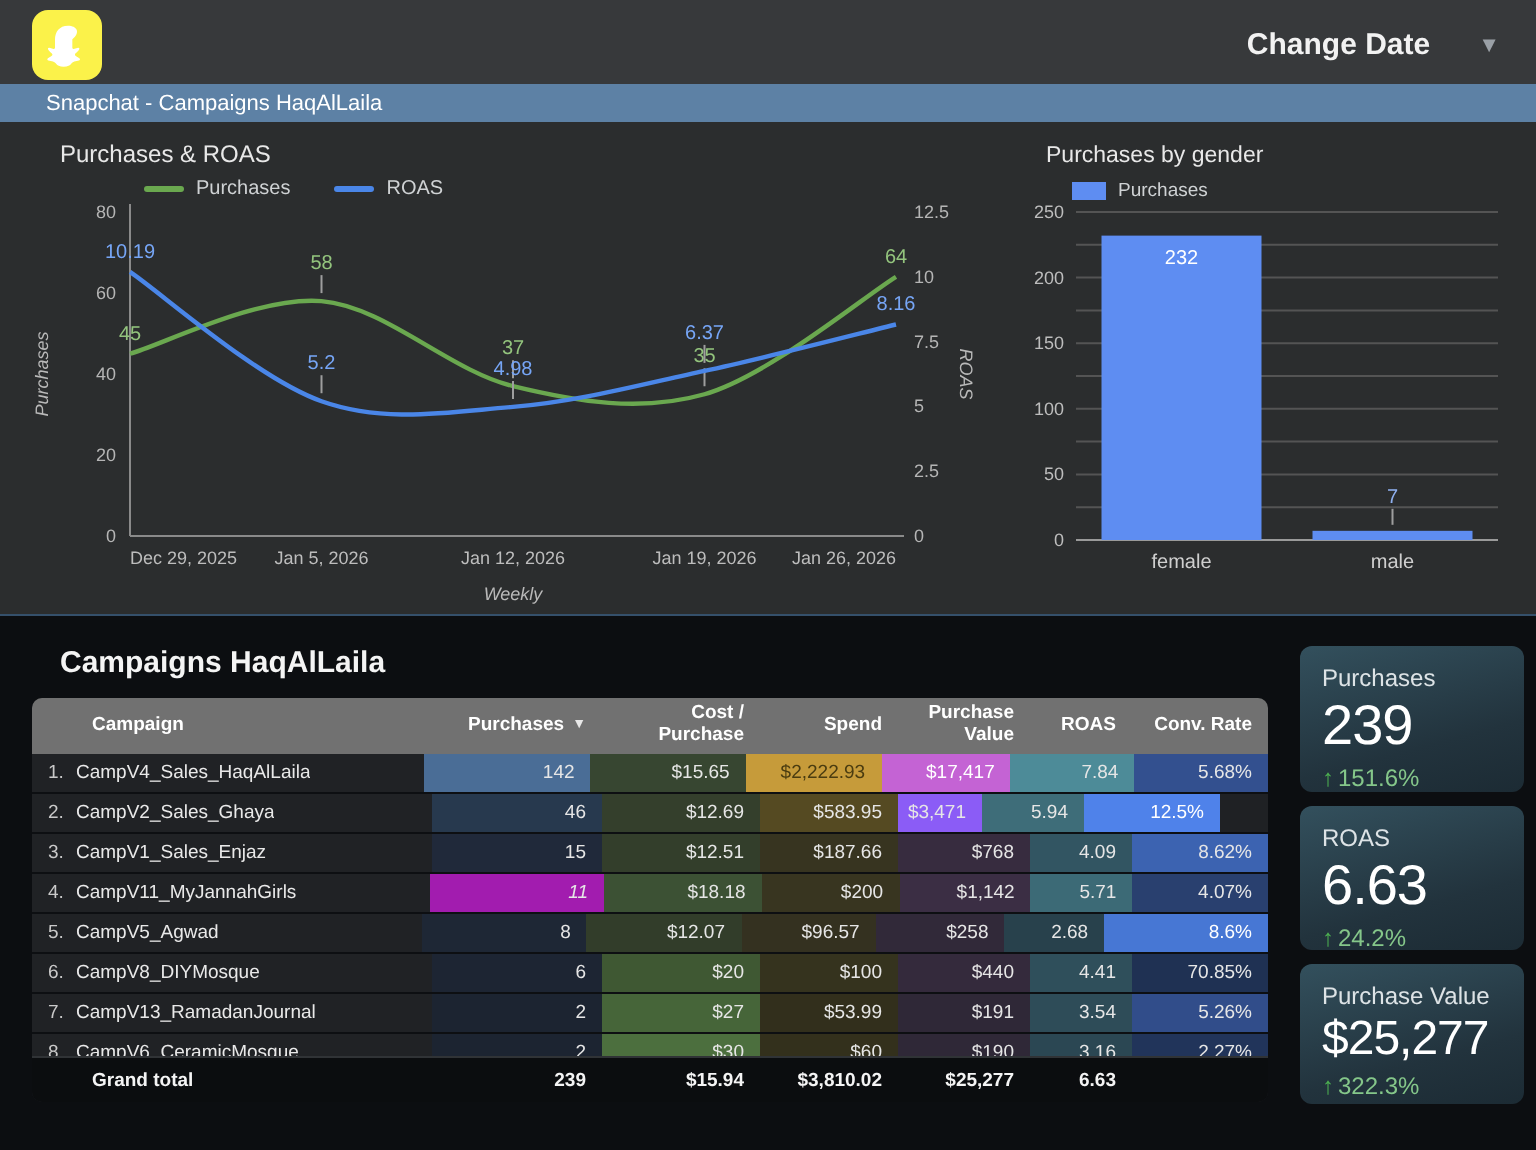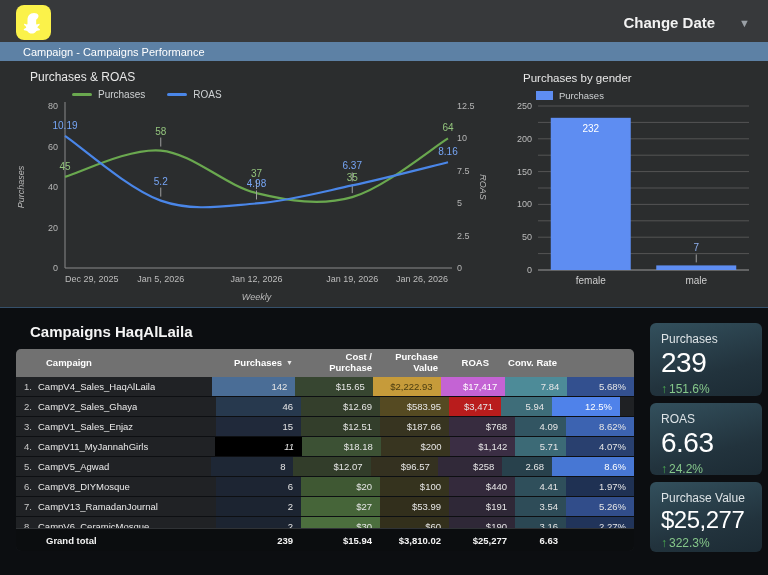--- a/index.html
+++ b/index.html
@@ -74,21 +74,21 @@
         <path fill="#ffffff" d="M18 4c-6 0-9 4.4-9 9.4v5.8c0 .5-.4.9-.9.8l-3.1-.8c-.6-.2-1.1.5-.8 1 .9 1.9 3 2.7 3 3.7 0 1.4-2.6 1.7-3.4 3-.3.5 0 1.1.6 1.2 2.2.4 4.6.9 5.4 2.2.7 1.1 2.4 2.1 5.2 2.1s4.5-1 5.2-2.1c.8-1.3 3.2-1.8 5.4-2.2.6-.1.9-.7.6-1.2-.8-1.3-3.4-1.6-3.4-3 0-1 2.1-1.8 3-3.7.3-.5-.2-1.2-.8-1l-3.1.8c-.5.1-.9-.3-.9-.8v-5.8C27 8.4 24 4 18 4z"></path>
       </svg>
     </div>
     <div class="daterow">
       <span class="change-date">Change Date</span>
       <span class="caret">▼</span>
     </div>
   </div>
 
   <div class="banner">
-    <span>Campaign - Campaigns Performance</span>
+    <span>Snapchat - Campaigns HaqAlLaila</span>
   </div>
 
   <div class="charts">
     <div class="chart-title lc-title">Purchases &amp; ROAS</div>
     <div class="lc-legend">
       <div class="item">
         <span class="swatch" id="sw0" style="background: rgb(106, 168, 79);"></span>
         <span>Purchases</span>
       </div>
       <div class="item">
@@ -179,20 +179,23 @@
           <div class="hc first" style="width: 200px;">
             <span>Campaign</span>
           </div>
           <div class="hc" style="width: 85px;">
             <span>Purchases</span>
             <span class="sort-arrow">▼</span>
           </div>
           <div class="hc" style="width: 79px;">
             <span>Cost / Purchase</span>
           </div>
+          <div class="hc" style="width: 69px;">
+            <span>Spend</span>
+          </div>
           <div class="hc" style="width: 66px;">
             <span>Purchase Value</span>
           </div>
           <div class="hc" style="width: 51px;">
             <span>ROAS</span>
           </div>
           <div class="hc" style="width: 68px;">
             <span>Conv. Rate</span>
           </div>
         </div>
@@ -210,42 +213,42 @@
             <div class="cell" style="width: 68px; background: rgb(51, 80, 143);">5.68%</div>
           </div>
           <div class="trow">
             <div class="cell camp" style="width: 200px;">
               <span class="idx">2.</span>
               <span class="nm">CampV2_Sales_Ghaya</span>
             </div>
             <div class="cell" style="width: 85px; background: rgb(39, 57, 78);">46</div>
             <div class="cell" style="width: 79px; background: rgb(52, 63, 44);">$12.69</div>
             <div class="cell" style="width: 69px; background: rgb(85, 74, 34);">$583.95</div>
-            <div class="cell" style="width: 52px; background: #b91c1c;">$3,471</div>
+            <div class="cell" style="width: 42px; background: #8b5cf6;">$3,471</div>
             <div class="cell" style="width: 51px; background: rgb(62, 109, 121);">5.94</div>
             <div class="cell" style="width: 68px; background: rgb(79, 130, 234); color: rgb(255, 255, 255);">12.5%</div>
           </div>
           <div class="trow">
             <div class="cell camp" style="width: 200px;">
               <span class="idx">3.</span>
               <span class="nm">CampV1_Sales_Enjaz</span>
             </div>
             <div class="cell" style="width: 85px; background: rgb(32, 41, 58);">15</div>
             <div class="cell" style="width: 79px; background: rgb(51, 62, 43);">$12.51</div>
             <div class="cell" style="width: 69px; background: rgb(55, 52, 32);">$187.66</div>
             <div class="cell" style="width: 66px; background: rgb(55, 44, 63);">$768</div>
             <div class="cell" style="width: 51px; background: rgb(50, 85, 98);">4.09</div>
             <div class="cell" style="width: 68px; background: rgb(60, 99, 177);">8.62%</div>
           </div>
           <div class="trow">
             <div class="cell camp" style="width: 200px;">
               <span class="idx">4.</span>
               <span class="nm">CampV11_MyJannahGirls</span>
             </div>
-            <div class="cell" style="width: 87px; background: #000000; font-style: italic;">11</div>
+            <div class="cell" style="width: 87px; background: #a21caf; font-style: italic;">11</div>
             <div class="cell" style="width: 79px; background: rgb(60, 81, 52);">$18.18</div>
             <div class="cell" style="width: 69px; background: rgb(56, 53, 32);">$200</div>
             <div class="cell" style="width: 66px; background: rgb(59, 46, 68);">$1,142</div>
             <div class="cell" style="width: 51px; background: rgb(60, 106, 118);">5.71</div>
             <div class="cell" style="width: 68px; background: rgb(41, 64, 111);">4.07%</div>
           </div>
           <div class="trow">
             <div class="cell camp" style="width: 200px;">
               <span class="idx">5.</span>
               <span class="nm">CampV5_Agwad</span>
@@ -260,21 +263,21 @@
           <div class="trow">
             <div class="cell camp" style="width: 200px;">
               <span class="idx">6.</span>
               <span class="nm">CampV8_DIYMosque</span>
             </div>
             <div class="cell" style="width: 85px; background: rgb(29, 37, 51);">6</div>
             <div class="cell" style="width: 79px; background: rgb(63, 88, 51);">$20</div>
             <div class="cell" style="width: 69px; background: rgb(53, 51, 30);">$100</div>
             <div class="cell" style="width: 66px; background: rgb(52, 42, 60);">$440</div>
             <div class="cell" style="width: 51px; background: rgb(47, 79, 91);">4.41</div>
-            <div class="cell" style="width: 68px; background: rgb(31, 49, 83);">1.97%</div>
+            <div class="cell" style="width: 68px; background: rgb(31, 49, 83);">70.85%</div>
           </div>
           <div class="trow">
             <div class="cell camp" style="width: 200px;">
               <span class="idx">7.</span>
               <span class="nm">CampV13_RamadanJournal</span>
             </div>
             <div class="cell" style="width: 85px; background: rgb(28, 36, 49);">2</div>
             <div class="cell" style="width: 79px; background: rgb(70, 101, 57);">$27</div>
             <div class="cell" style="width: 69px; background: rgb(50, 47, 28);">$53.99</div>
             <div class="cell" style="width: 66px; background: rgb(47, 40, 55);">$191</div>

